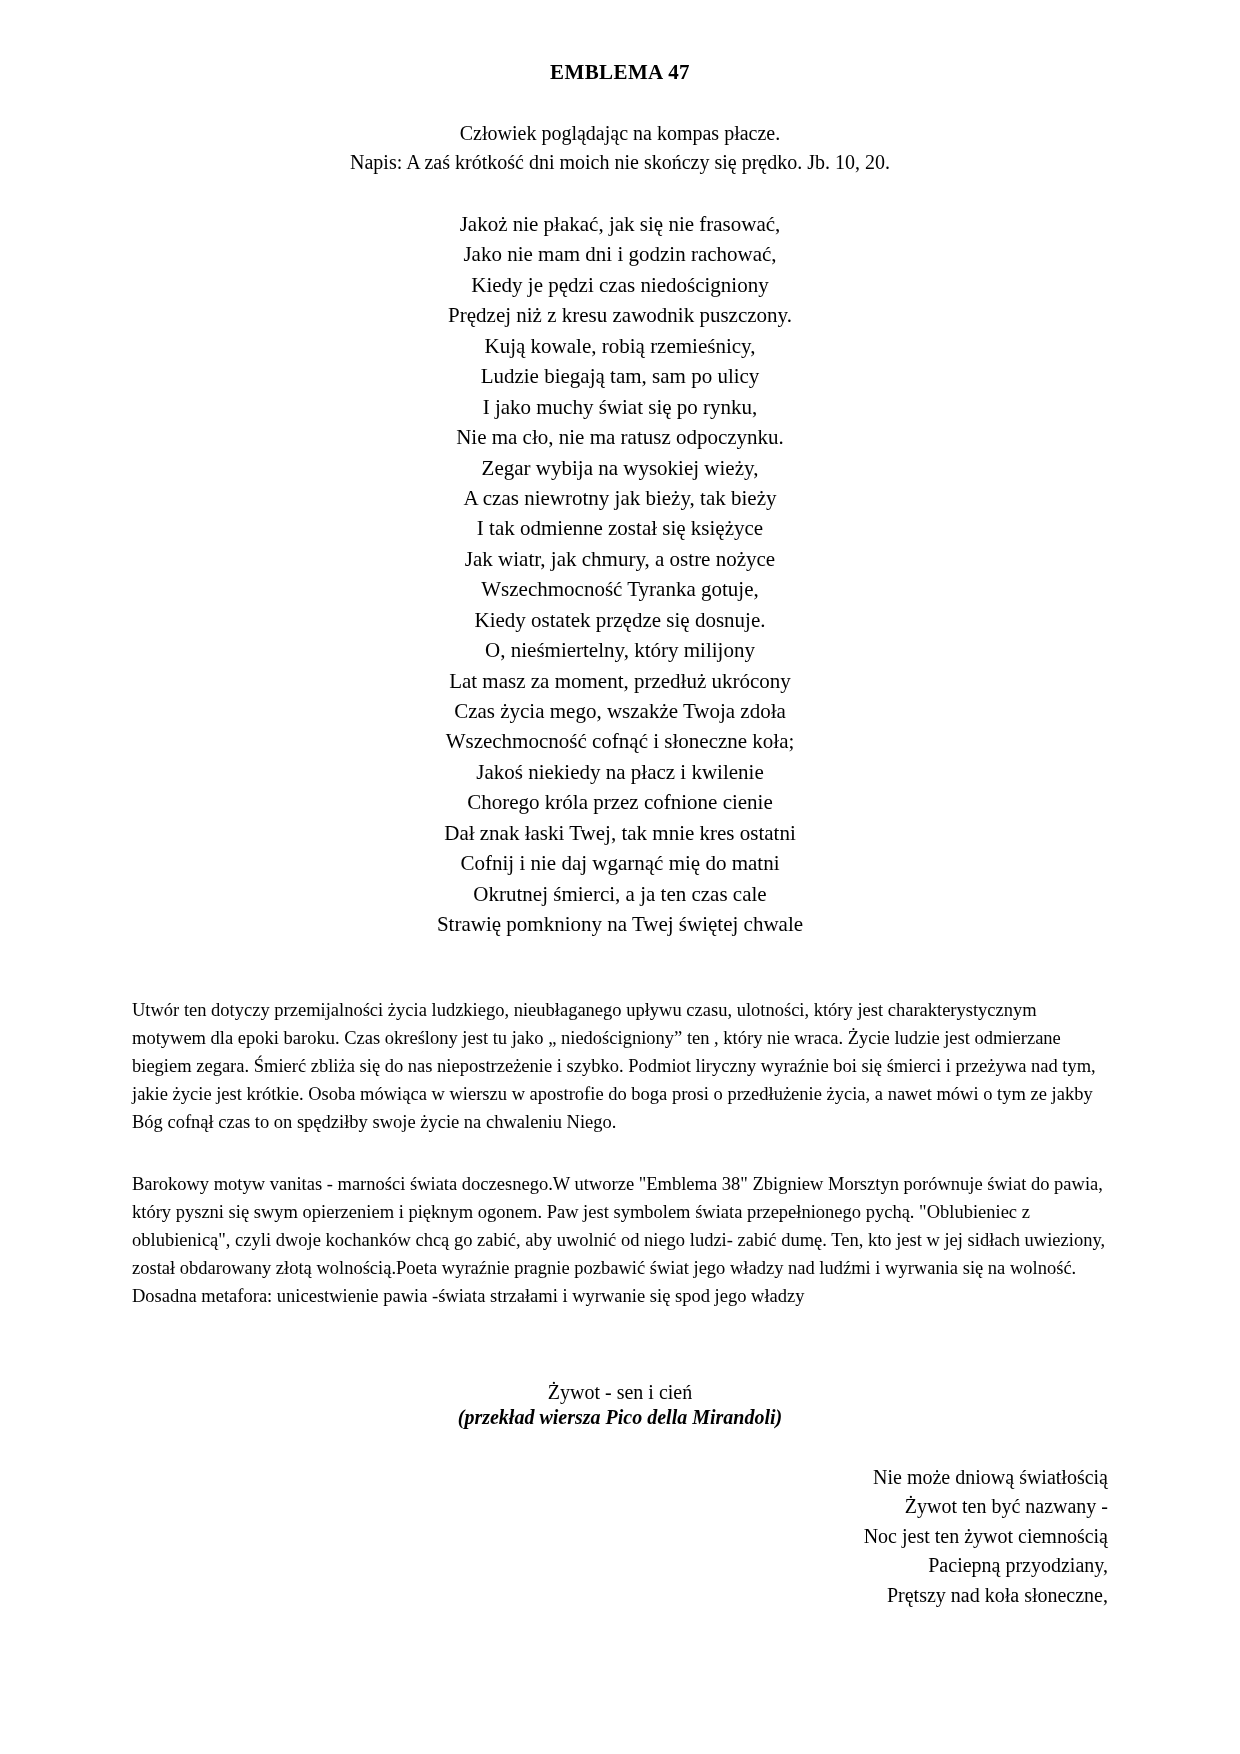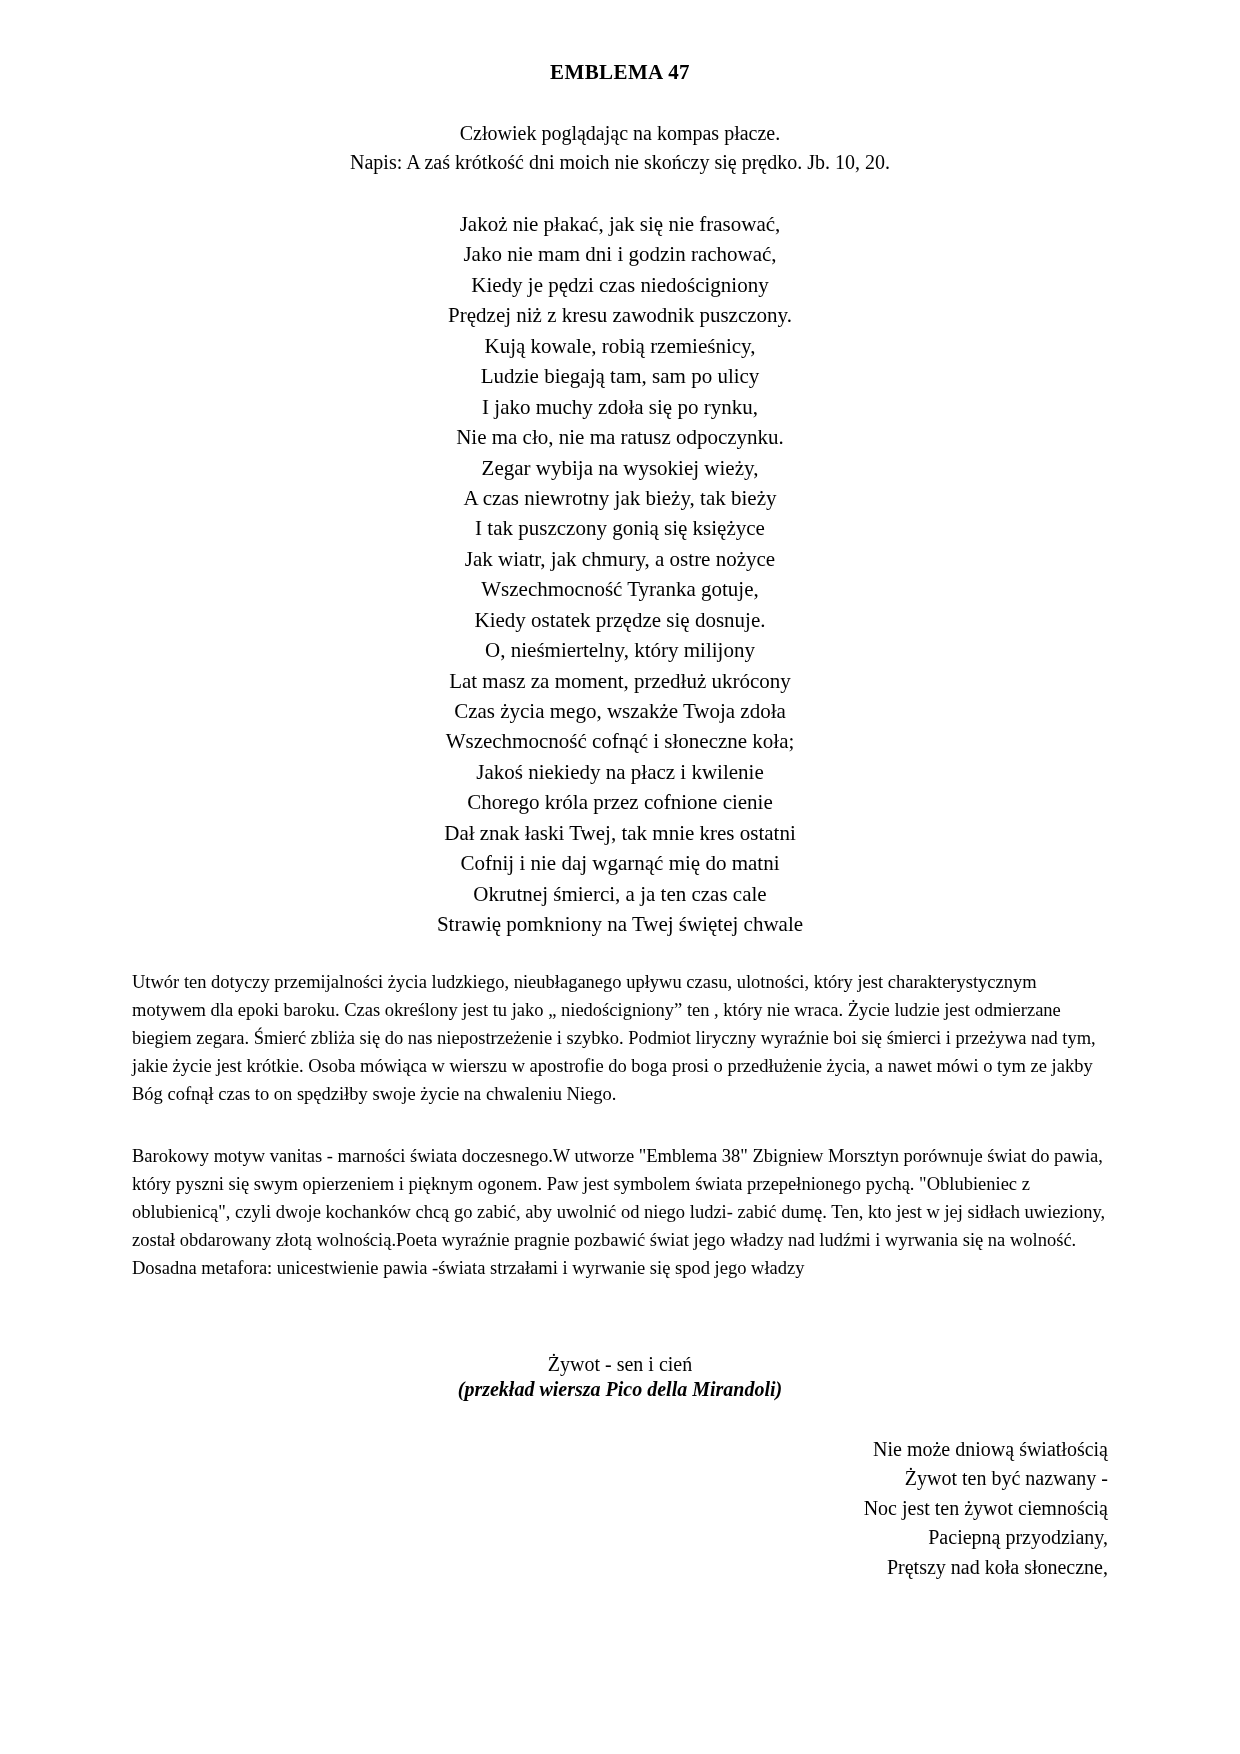--- a/index.html
+++ b/index.html
@@ -40,21 +40,21 @@
   .poem {
     margin-top: 32px;
     text-align: center;
     font-size: 21px;
     line-height: 1.45;
   }
   .poem .line {
     white-space: pre-wrap;
   }
   .commentary {
-    margin-top: 28px;
+    margin-top: 56px;
     font-size: 18.5px;
     line-height: 1.52;
     text-align: left;
   }
   .commentary p {
     margin: 0 0 0 0;
   }
   .commentary .para + .para {
     margin-top: 34px;
   }
@@ -90,25 +90,25 @@
     <div>Napis: A zaś krótkość dni moich nie skończy się prędko. Jb. 10, 20.</div>
   </div>
 
   <div class="poem">
     <div class="line">Jakoż nie płakać, jak się nie frasować,</div>
     <div class="line">Jako nie mam dni i godzin rachować,</div>
     <div class="line">Kiedy je pędzi czas niedościgniony</div>
     <div class="line">Prędzej niż z kresu zawodnik puszczony.</div>
     <div class="line">Kują kowale, robią rzemieśnicy,</div>
     <div class="line">Ludzie biegają tam, sam po ulicy</div>
-    <div class="line">I jako muchy zdoła się po rynku,</div>
+    <div class="line">I jako muchy świat się po rynku,</div>
     <div class="line">Nie ma cło, nie ma ratusz odpoczynku.</div>
     <div class="line">Zegar wybija na wysokiej wieży,</div>
     <div class="line">A czas niewrotny jak bieży, tak bieży</div>
-    <div class="line">I tak puszczony gonią się księżyce</div>
+    <div class="line">I tak odmienne został się księżyce</div>
     <div class="line">Jak wiatr, jak chmury, a ostre nożyce</div>
     <div class="line">Wszechmocność Tyranka gotuje,</div>
     <div class="line">Kiedy ostatek przędze się dosnuje.</div>
     <div class="line">O, nieśmiertelny, który milijony</div>
     <div class="line">Lat masz za moment, przedłuż ukrócony</div>
     <div class="line">Czas życia mego, wszakże Twoja zdoła</div>
     <div class="line">Wszechmocność cofnąć i słoneczne koła;</div>
     <div class="line">Jakoś niekiedy na płacz i kwilenie</div>
     <div class="line">Chorego króla przez cofnione cienie</div>
     <div class="line">Dał znak łaski Twej, tak mnie kres ostatni</div>

